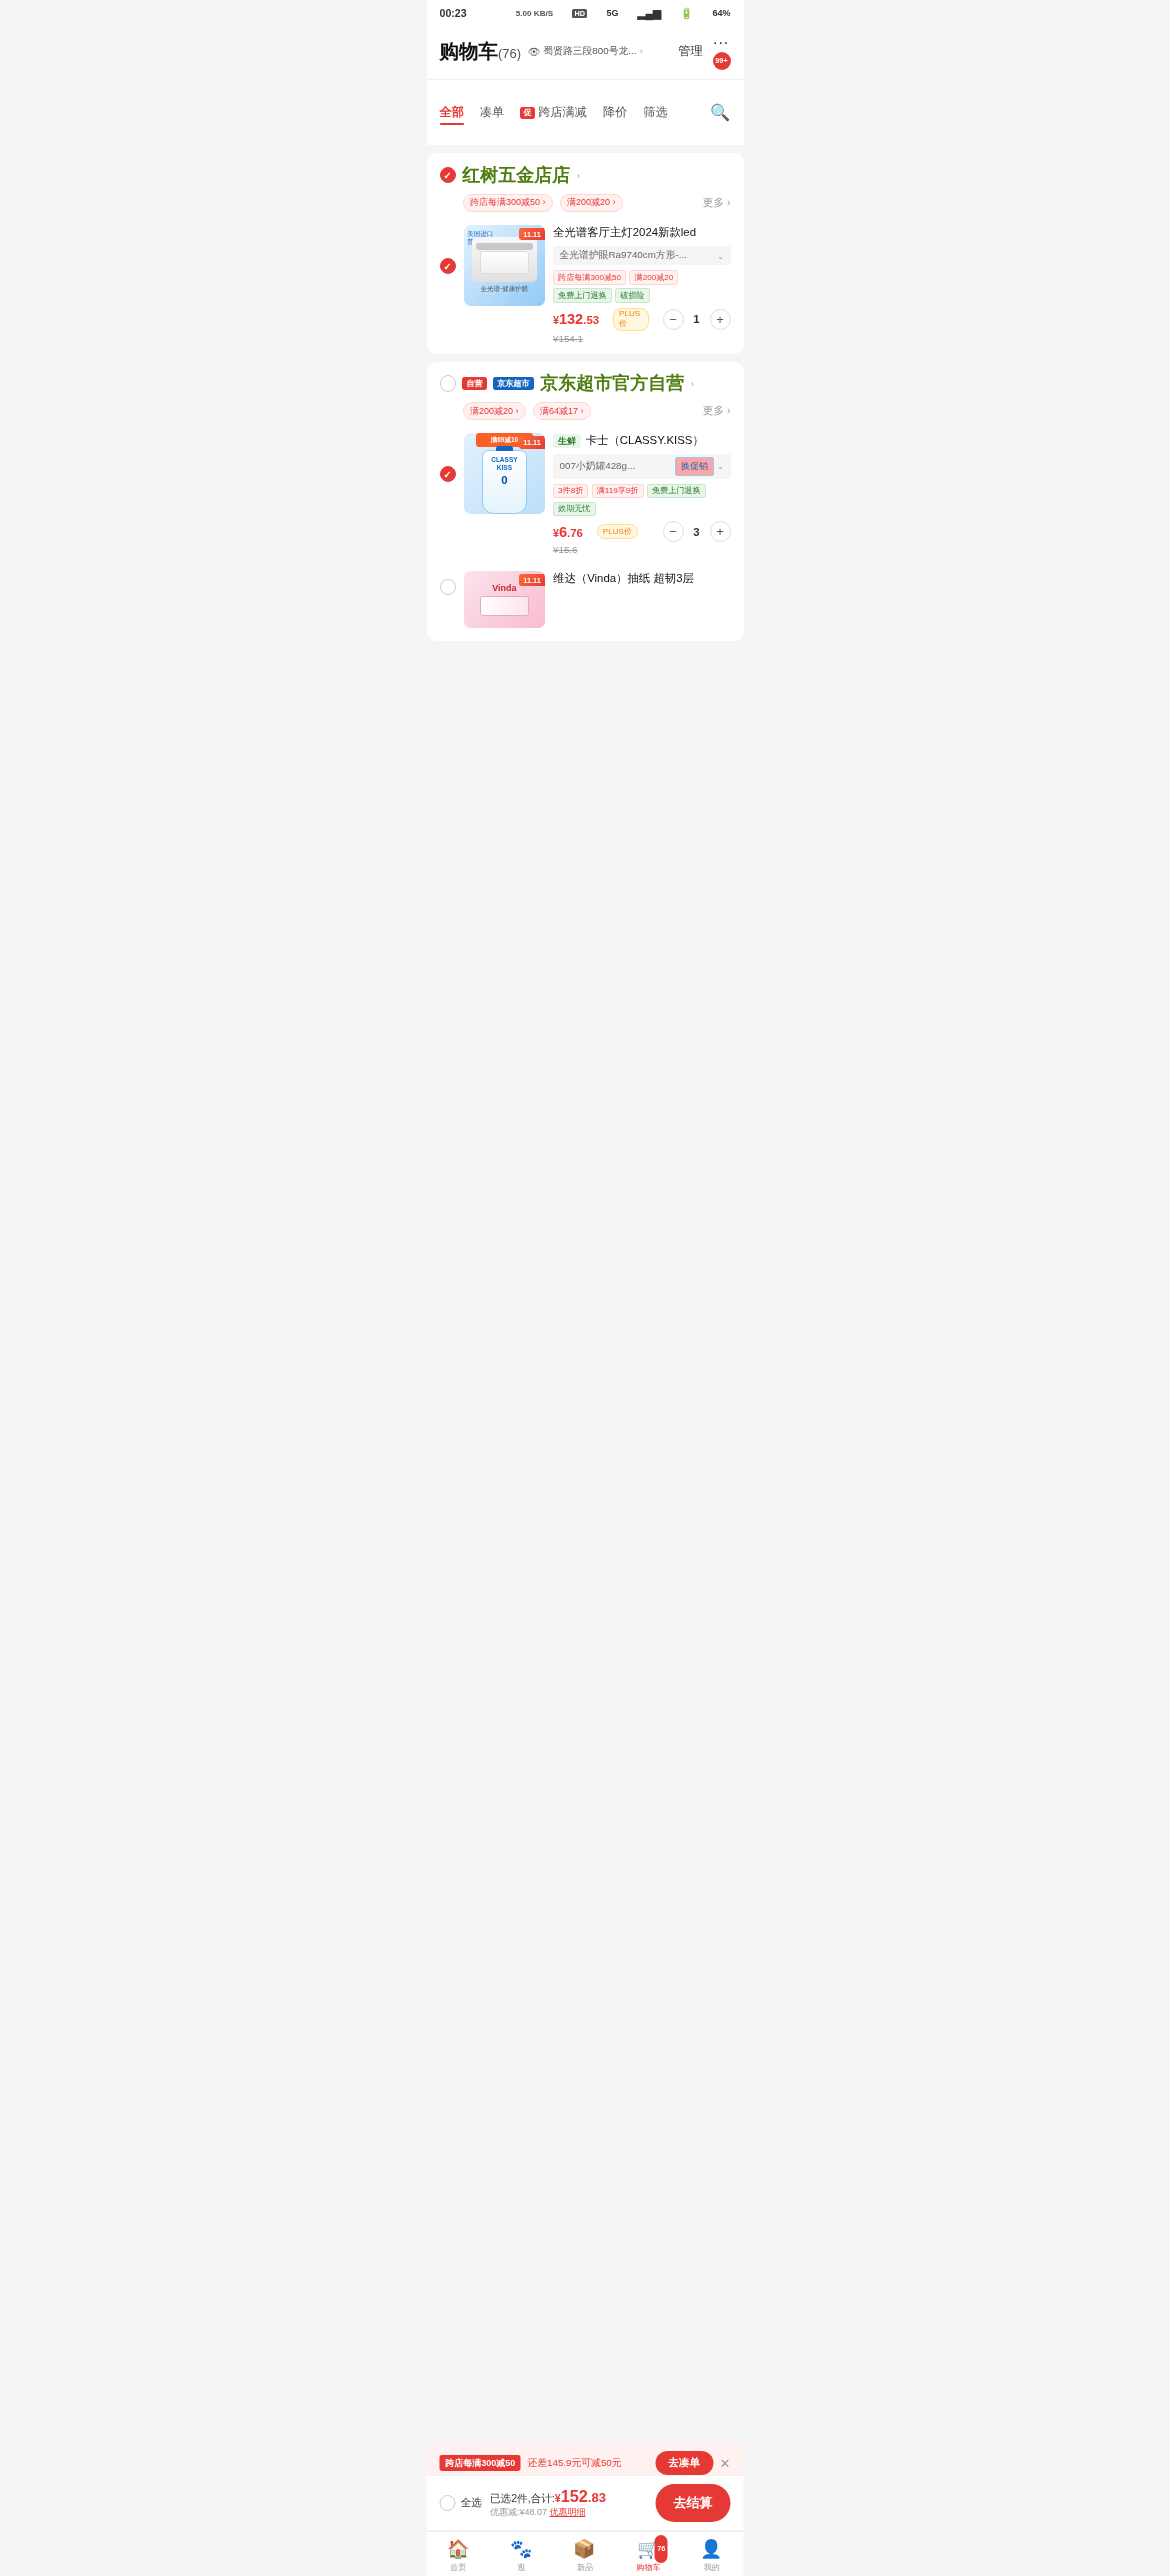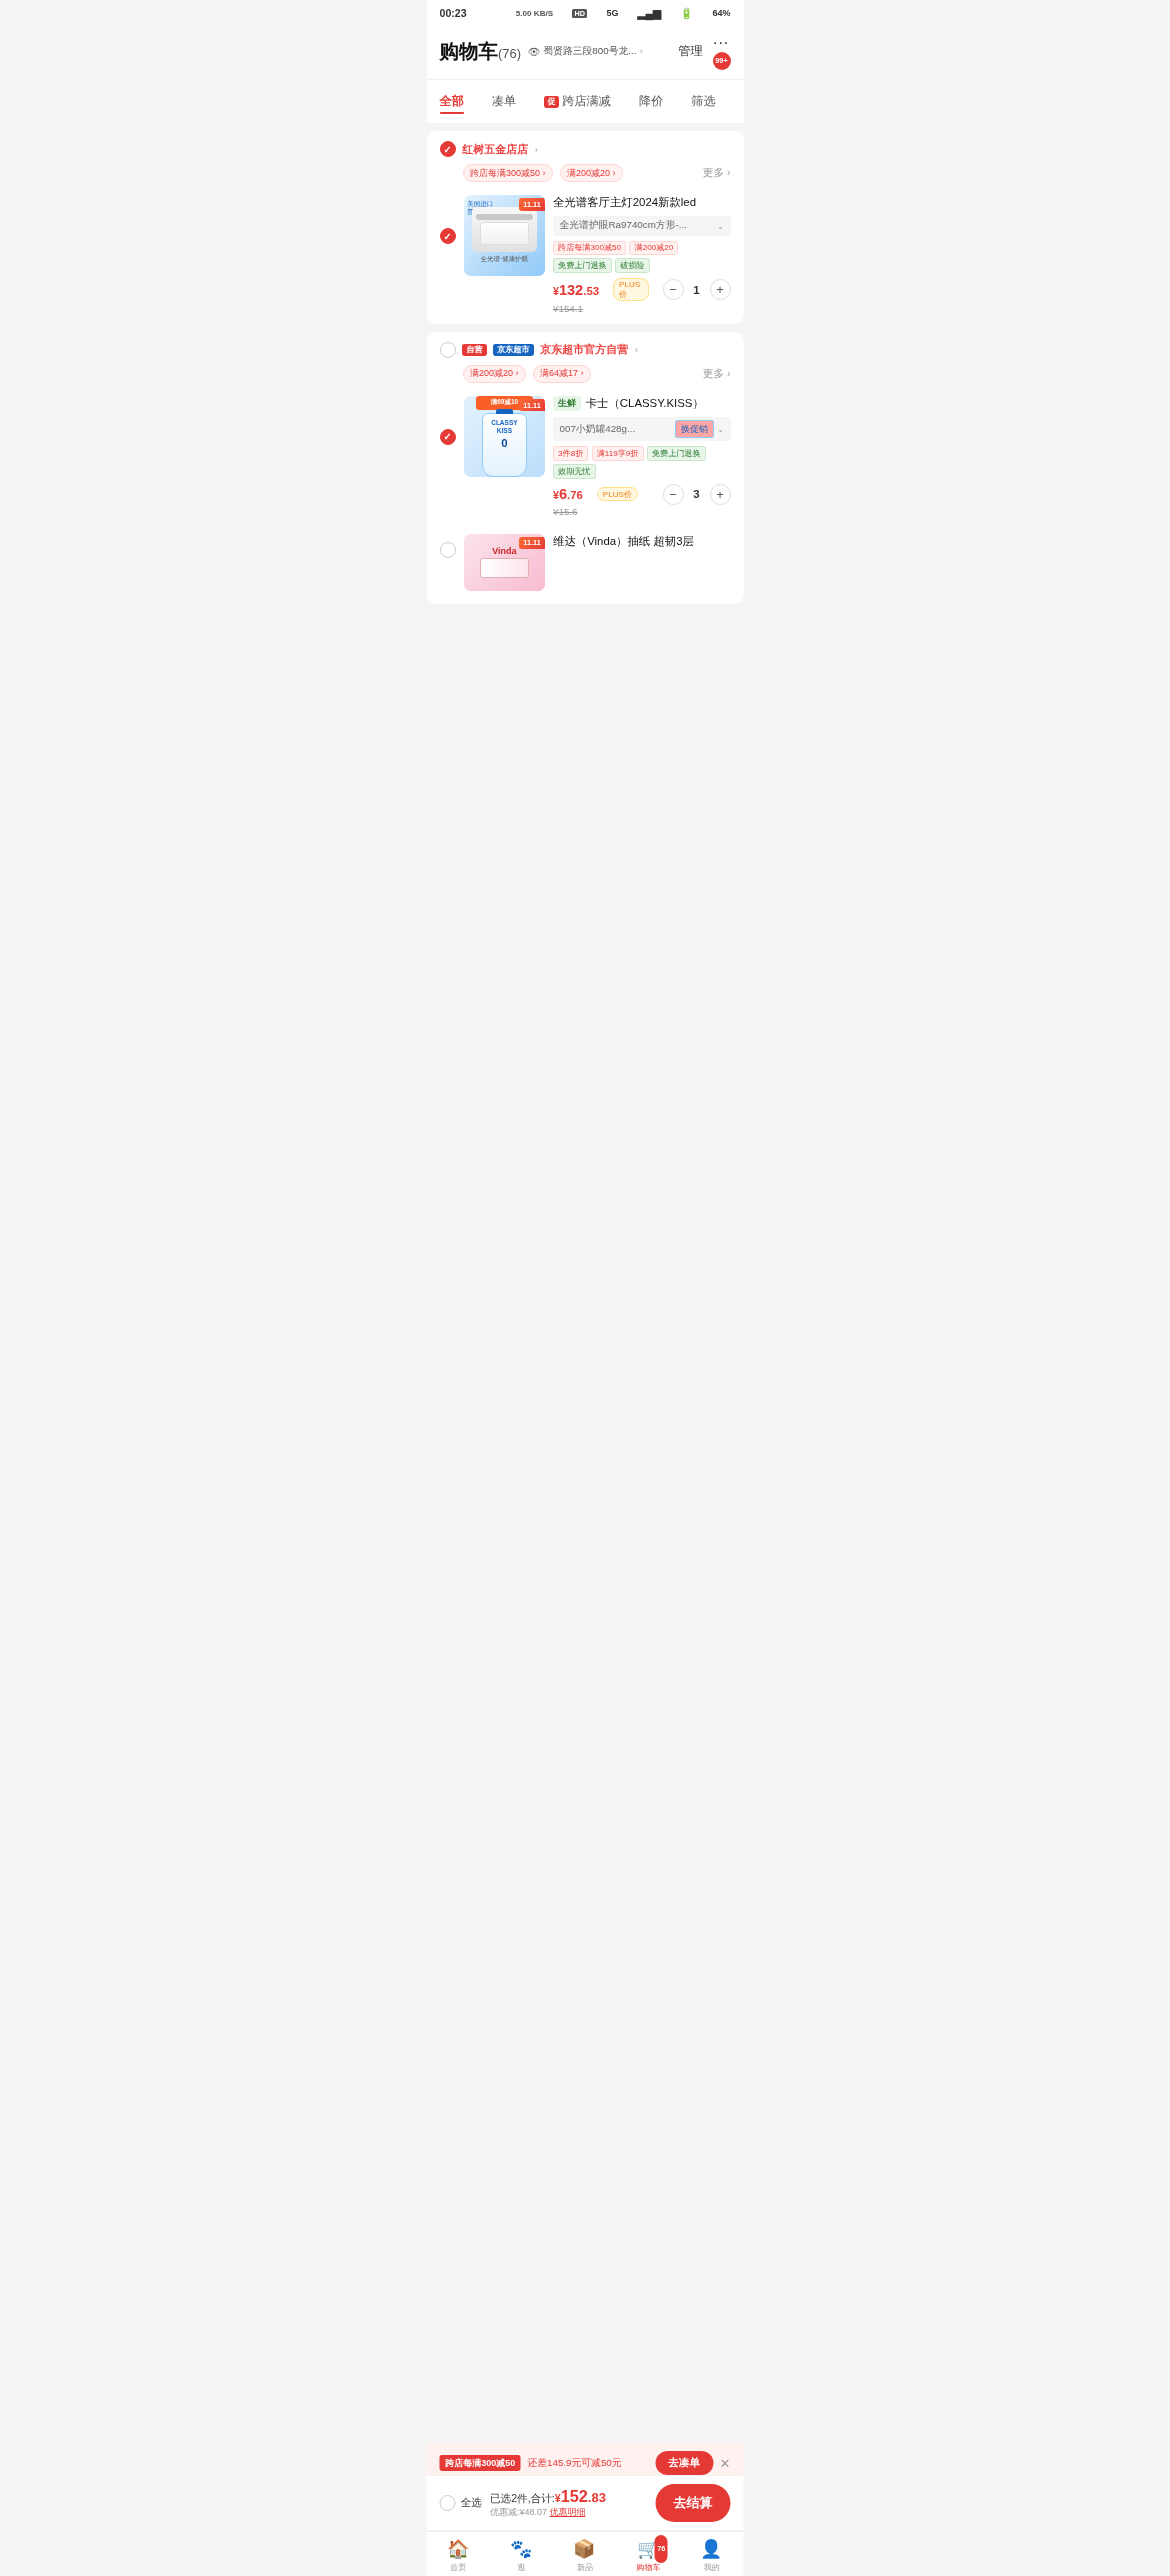--- a/index.html
+++ b/index.html
@@ -85,24 +85,24 @@
       font-weight: 600;
     }
     .dots-icon {
       font-size: 16.3px;
       color: #333;
     }
 
     
     .filter-tabs {
       background: #fff;
-      padding: 12px 13px;
-      display: flex;
-      align-items: center;
-      gap: 28px;
+      padding: 23px 13px;
+      display: flex;
+      align-items: center;
+      gap: 16px;
       border-top: 0.8px solid #f0f0f0;
     }
     .tab-item {
       font-size: 12.2px;
       color: #555;
       position: relative;
       white-space: nowrap;
     }
     .tab-item.active {
       color: #e53935;
@@ -167,23 +167,23 @@
       background: #e53935;
       border-color: #e53935;
     }
     .store-checkbox.checked::after {
       content: '✓';
       color: #fff;
       font-size: 9.8px;
       font-weight: 700;
     }
     .store-name {
-      font-size: 11px;
+      font-size: 18px;
       font-weight: 600;
-      color: #ef4444;
+      color: #4d7c0f;
     }
     .store-arrow {
       font-size: 9.8px;
       color: #999;
     }
     .self-badge {
       background: #e53935;
       color: #fff;
       font-size: 8.1px;
       font-weight: 700;

